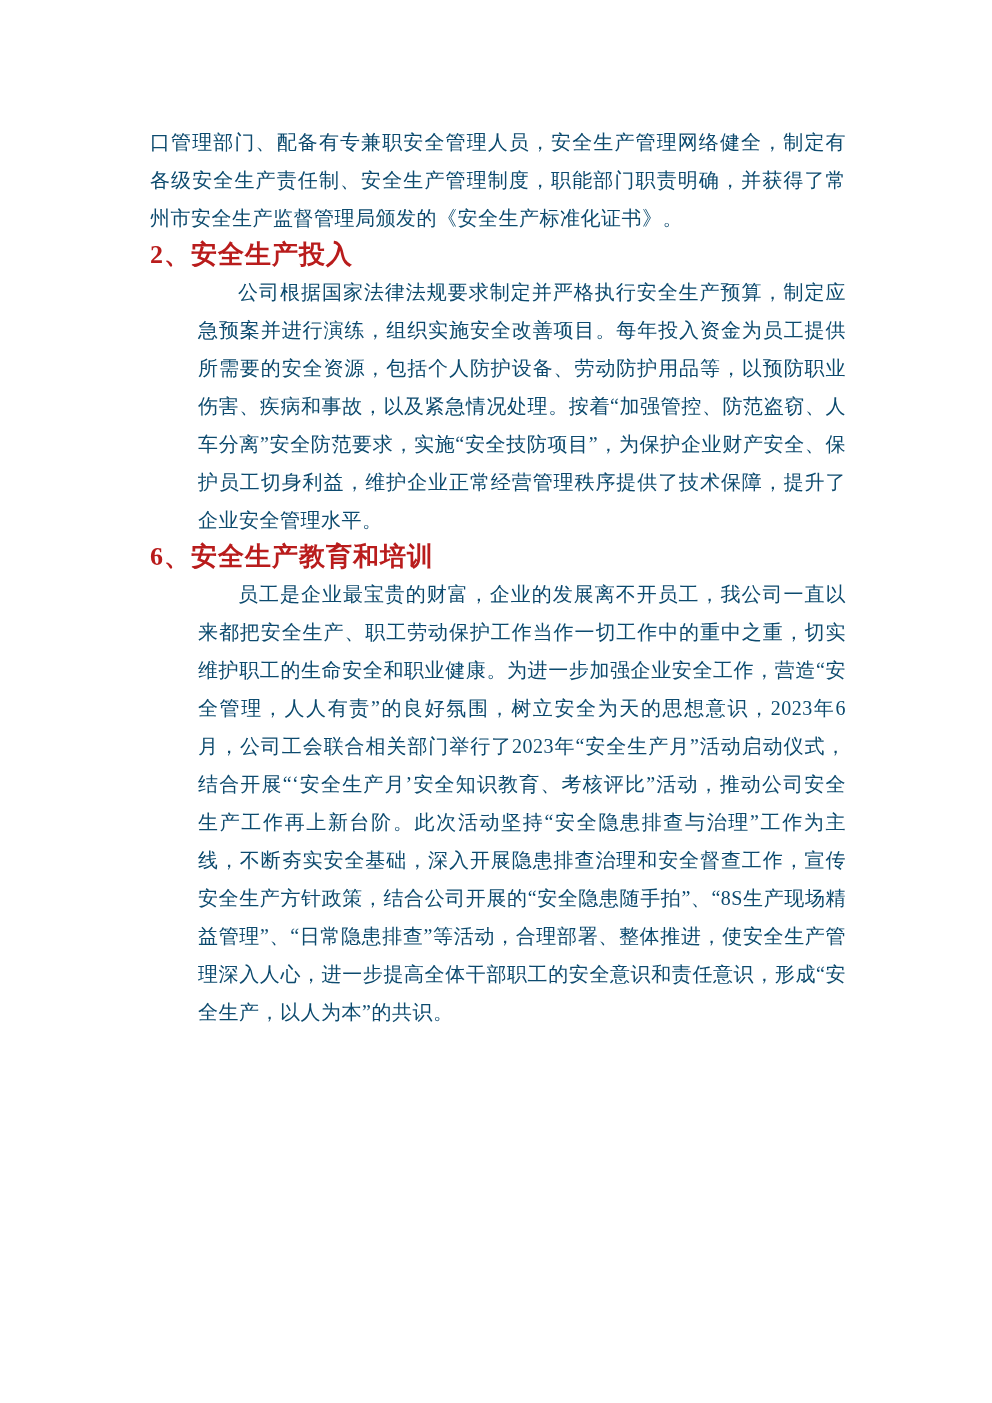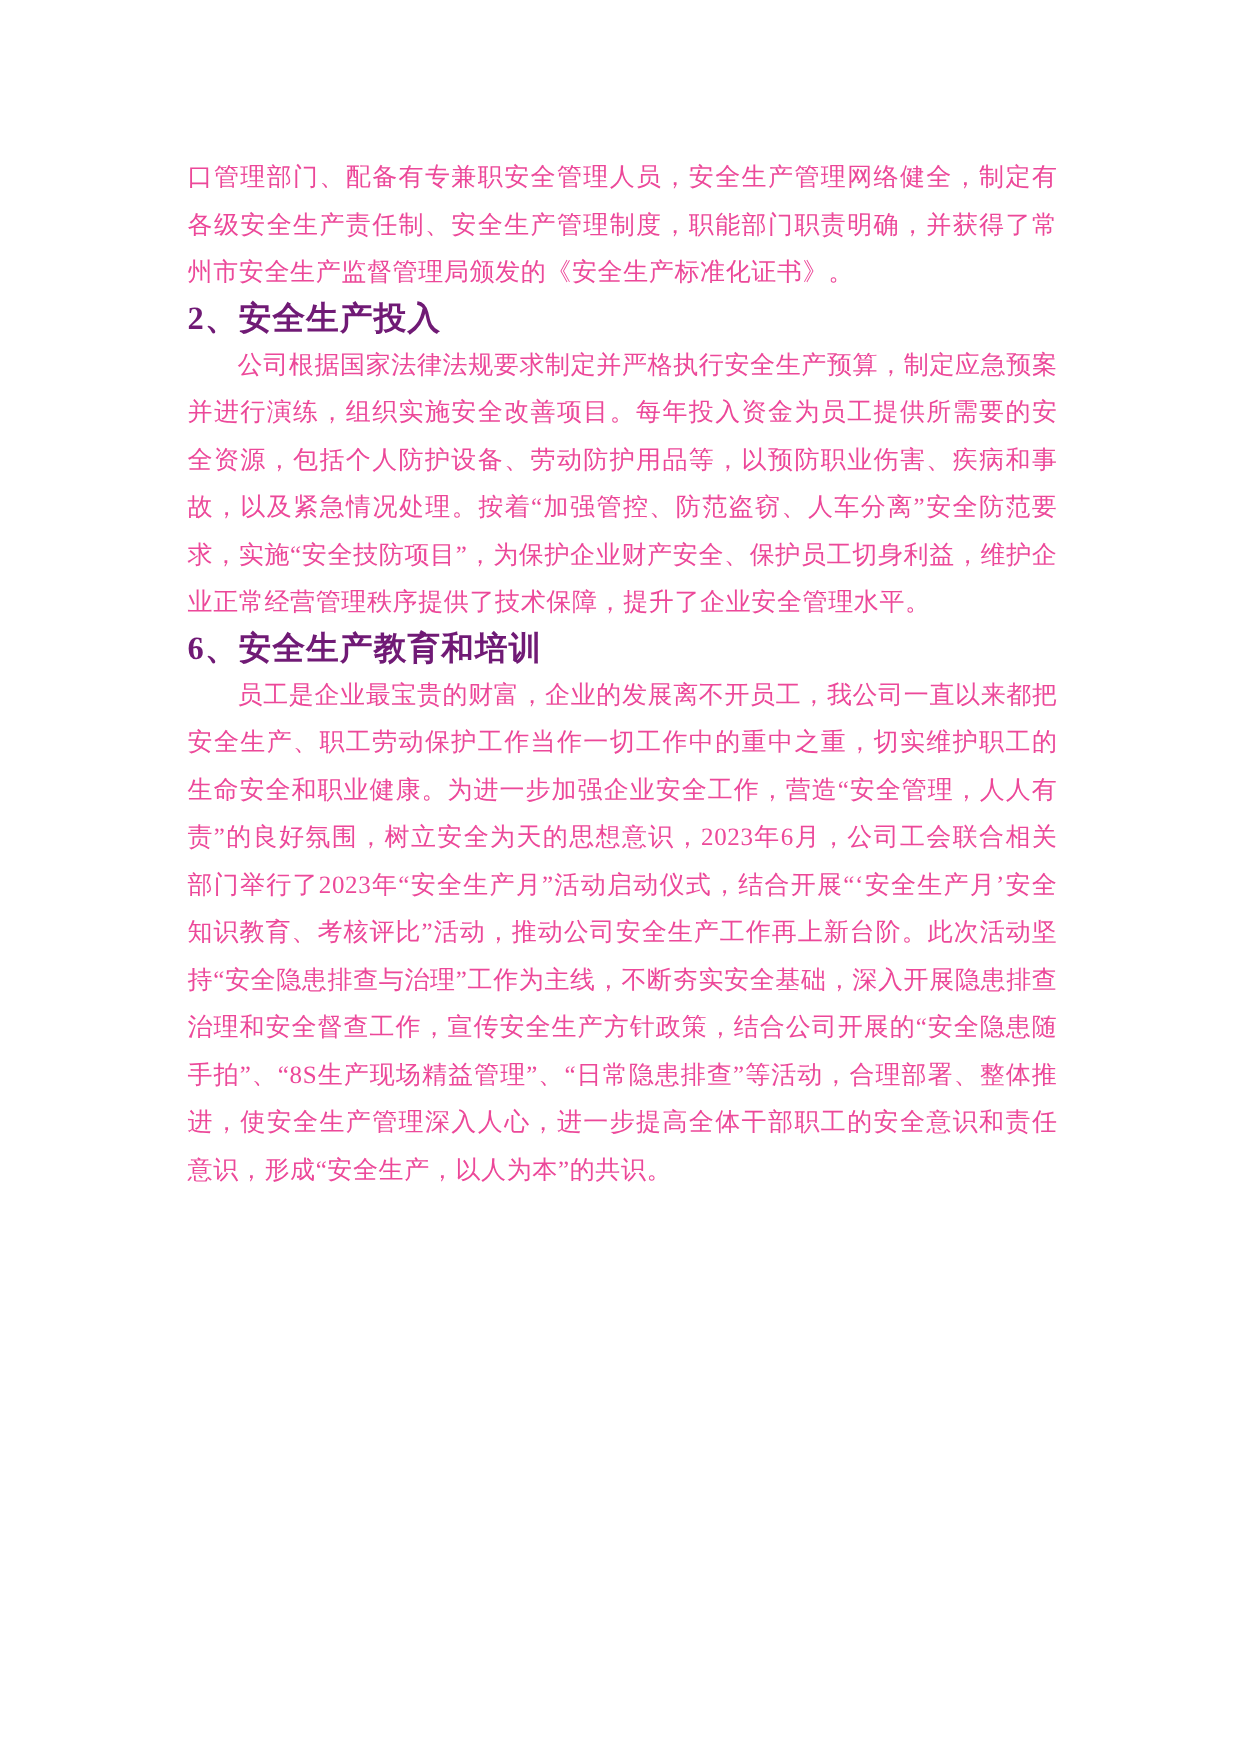--- a/index.html
+++ b/index.html
@@ -21,31 +21,32 @@
     box-sizing: border-box;
     padding: 123px 146px 0 150px;
   }
   p.body {
     margin: 0;
     font-size: 20px;
     line-height: 38px;
     text-align: justify;
     text-justify: inter-ideograph;
     letter-spacing: 0.5px;
-    color: #ec4899;
+    color: #0c4a6e;
   }
   p.indent {
     text-indent: 2em;
+    margin-left: 48px;
   }
   h2.heading {
     margin: 0;
     font-size: 26px;
     line-height: 36px;
     font-weight: bold;
-    color: #701a75;
+    color: #b91c1c;
     letter-spacing: 1px;
   }
   .h-invest   { margin-top: 31px; }
   .p-invest   { margin-top: 28px; }
   .h-training { margin-top: 38px; }
   .p-training { margin-top: 25px; line-height: 37px; }
 </style>
 </head>
 <body>
 

